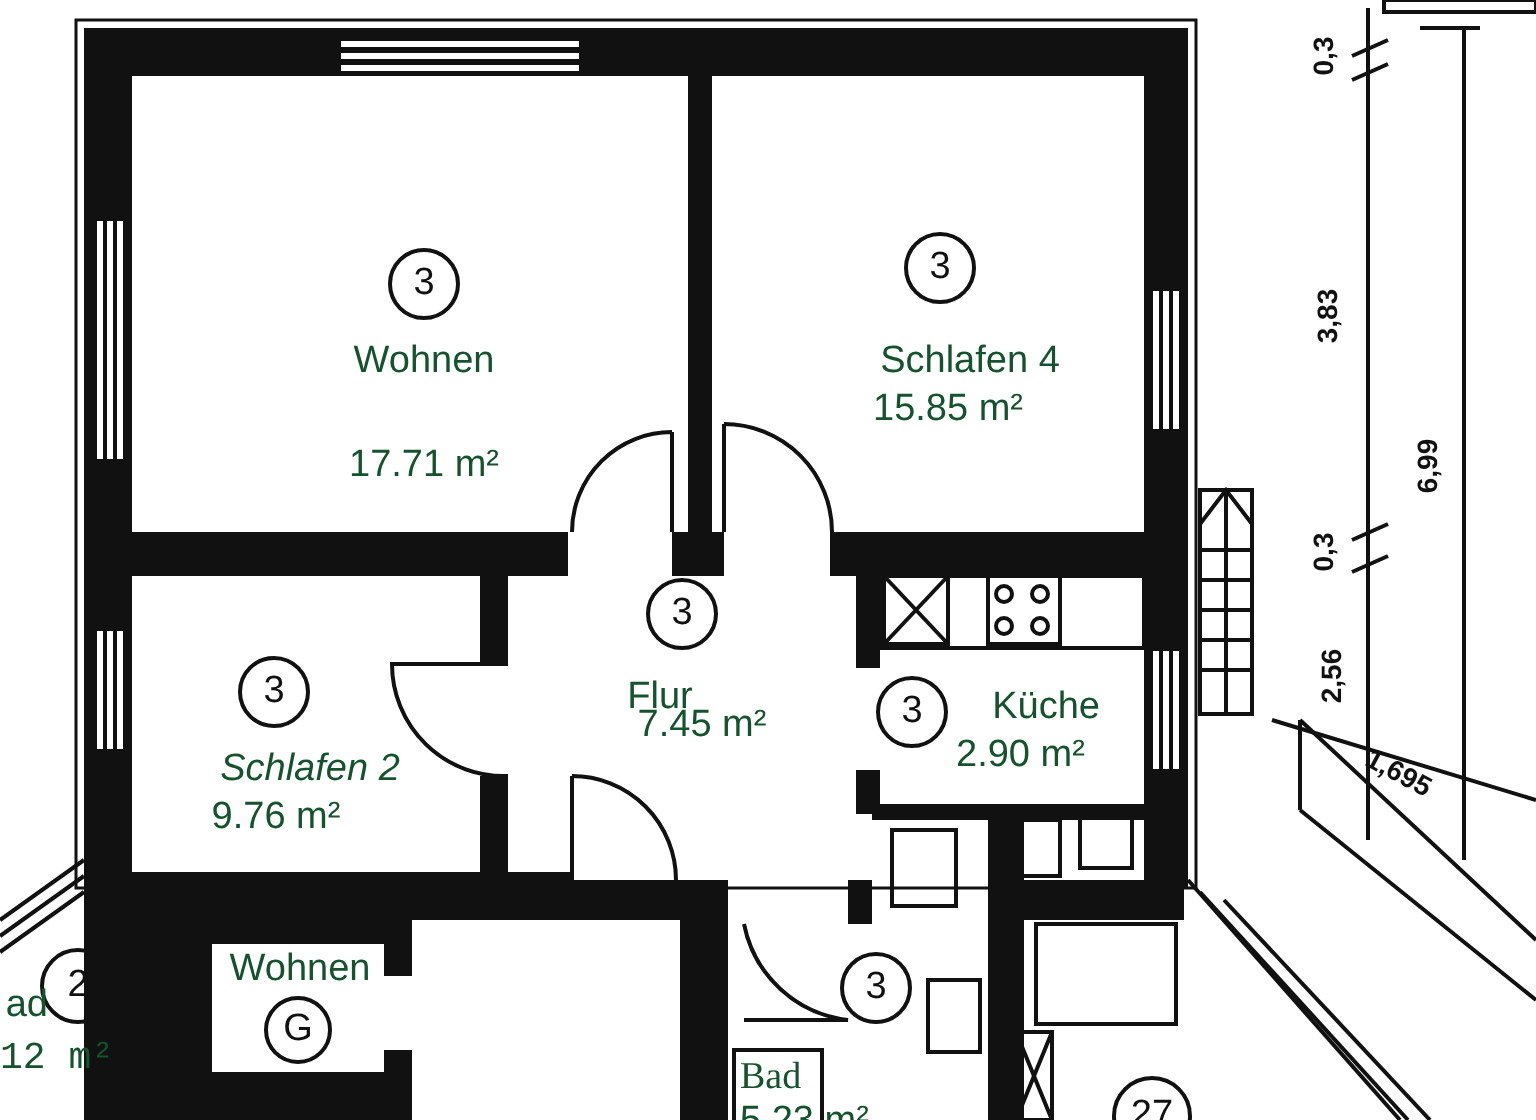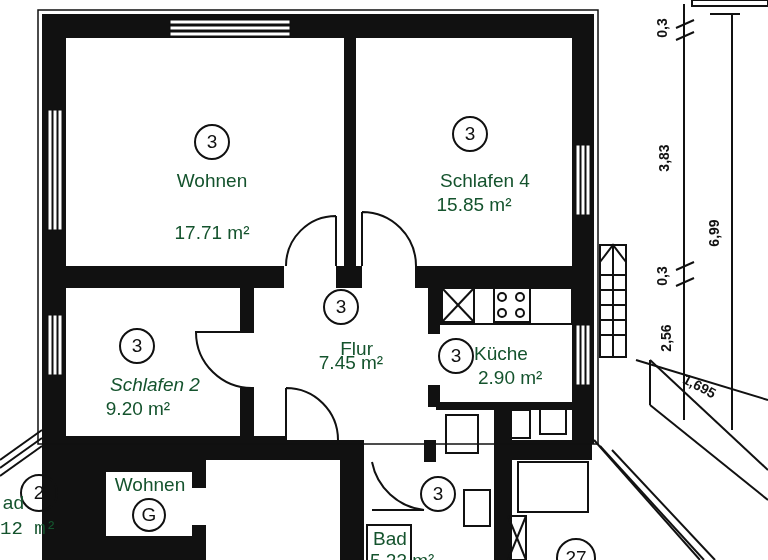--- a/index.html
+++ b/index.html
@@ -137,33 +137,33 @@
 <div class="circ" style="left:194px;top:124px;">3</div>
 <div class="lbl" style="left:160px;top:170px;width:104px;">Wohnen</div>
 <div class="lbl" style="left:160px;top:178px;width:104px;margin-top:44px;">17.71 m²</div>
 
 <div class="circ" style="left:452px;top:116px;">3</div>
 <div class="lbl" style="left:420px;top:170px;width:130px;">Schlafen 4</div>
 <div class="lbl" style="left:414px;top:194px;width:120px;">15.85 m²</div>
 
 <div class="circ" style="left:119px;top:328px;">3</div>
 <div class="lbl" style="left:92px;top:374px;width:126px;font-style:italic;">Schlafen 2</div>
-<div class="lbl" style="left:88px;top:398px;width:100px;">9.20 m²</div>
+<div class="lbl" style="left:88px;top:398px;width:100px;">9.76 m²</div>
 
 <div class="circ" style="left:323px;top:289px;">3</div>
-<div class="lbl" style="left:313px;top:338px;width:60px;text-align:right;">Flur</div>
+<div class="lbl" style="left:300px;top:338px;width:60px;">Flur</div>
 <div class="lbl" style="left:306px;top:352px;width:90px;">7.45 m²</div>
 
 <div class="circ" style="left:438px;top:338px;">3</div>
-<div class="lbl" style="left:474px;top:343px;width:76px;text-align:left;">Küche</div>
+<div class="lbl" style="left:474px;top:343px;width:76px;text-align:right;">Küche</div>
 <div class="lbl" style="left:478px;top:367px;width:90px;text-align:left;">2.90 m²</div>
 
 <div class="circ" style="left:420px;top:476px;">3</div>
 <div style="position:absolute;left:366px;top:524px;width:46px;height:40px;border:2px solid #111;border-bottom:none;background:#fff;box-sizing:border-box;"></div>
-<div class="lbl" style="left:370px;top:528px;width:40px;text-align:center;">Bad</div>
+<div class="lbl" style="left:370px;top:528px;width:40px;text-align:left;font-family:Liberation Serif, serif;">Bad</div>
 <div class="lbl" style="left:370px;top:550px;width:90px;text-align:left;">5.23 m²</div>
 
 <div style="position:absolute;left:106px;top:472px;width:86px;height:64px;background:#fff;"></div>
 <div class="lbl" style="left:108px;top:474px;width:84px;">Wohnen</div>
 <div class="circ" style="left:132px;top:498px;width:34px;height:34px;line-height:30px;">G</div>
 
 <div class="circ" style="left:20px;top:474px;width:38px;height:38px;line-height:34px;">2</div>
 <div class="lbl" style="left:-6px;top:492px;width:30px;text-align:right;">ad</div>
 <div class="lbl" style="left:0px;top:518px;width:62px;text-align:left;font-family:Liberation Mono, monospace;">12 m²</div>
 

